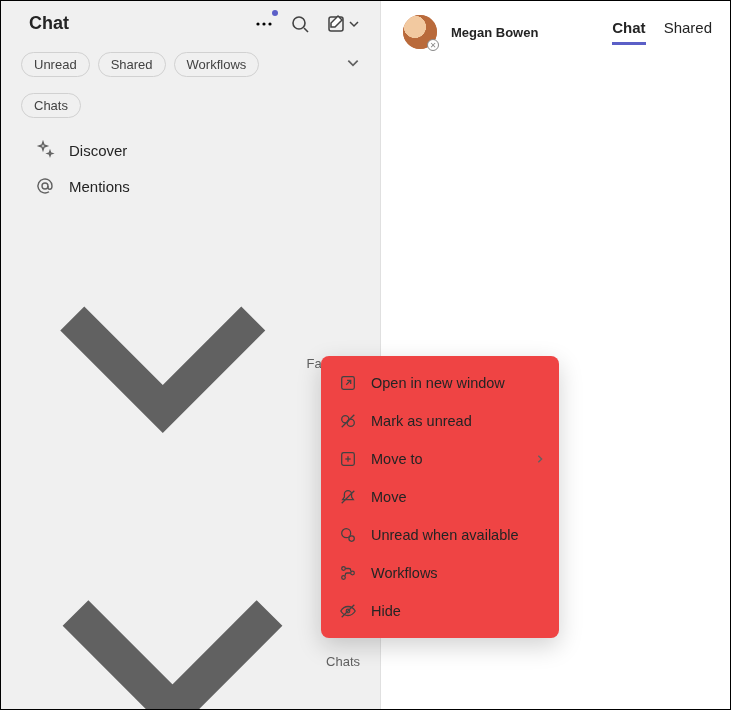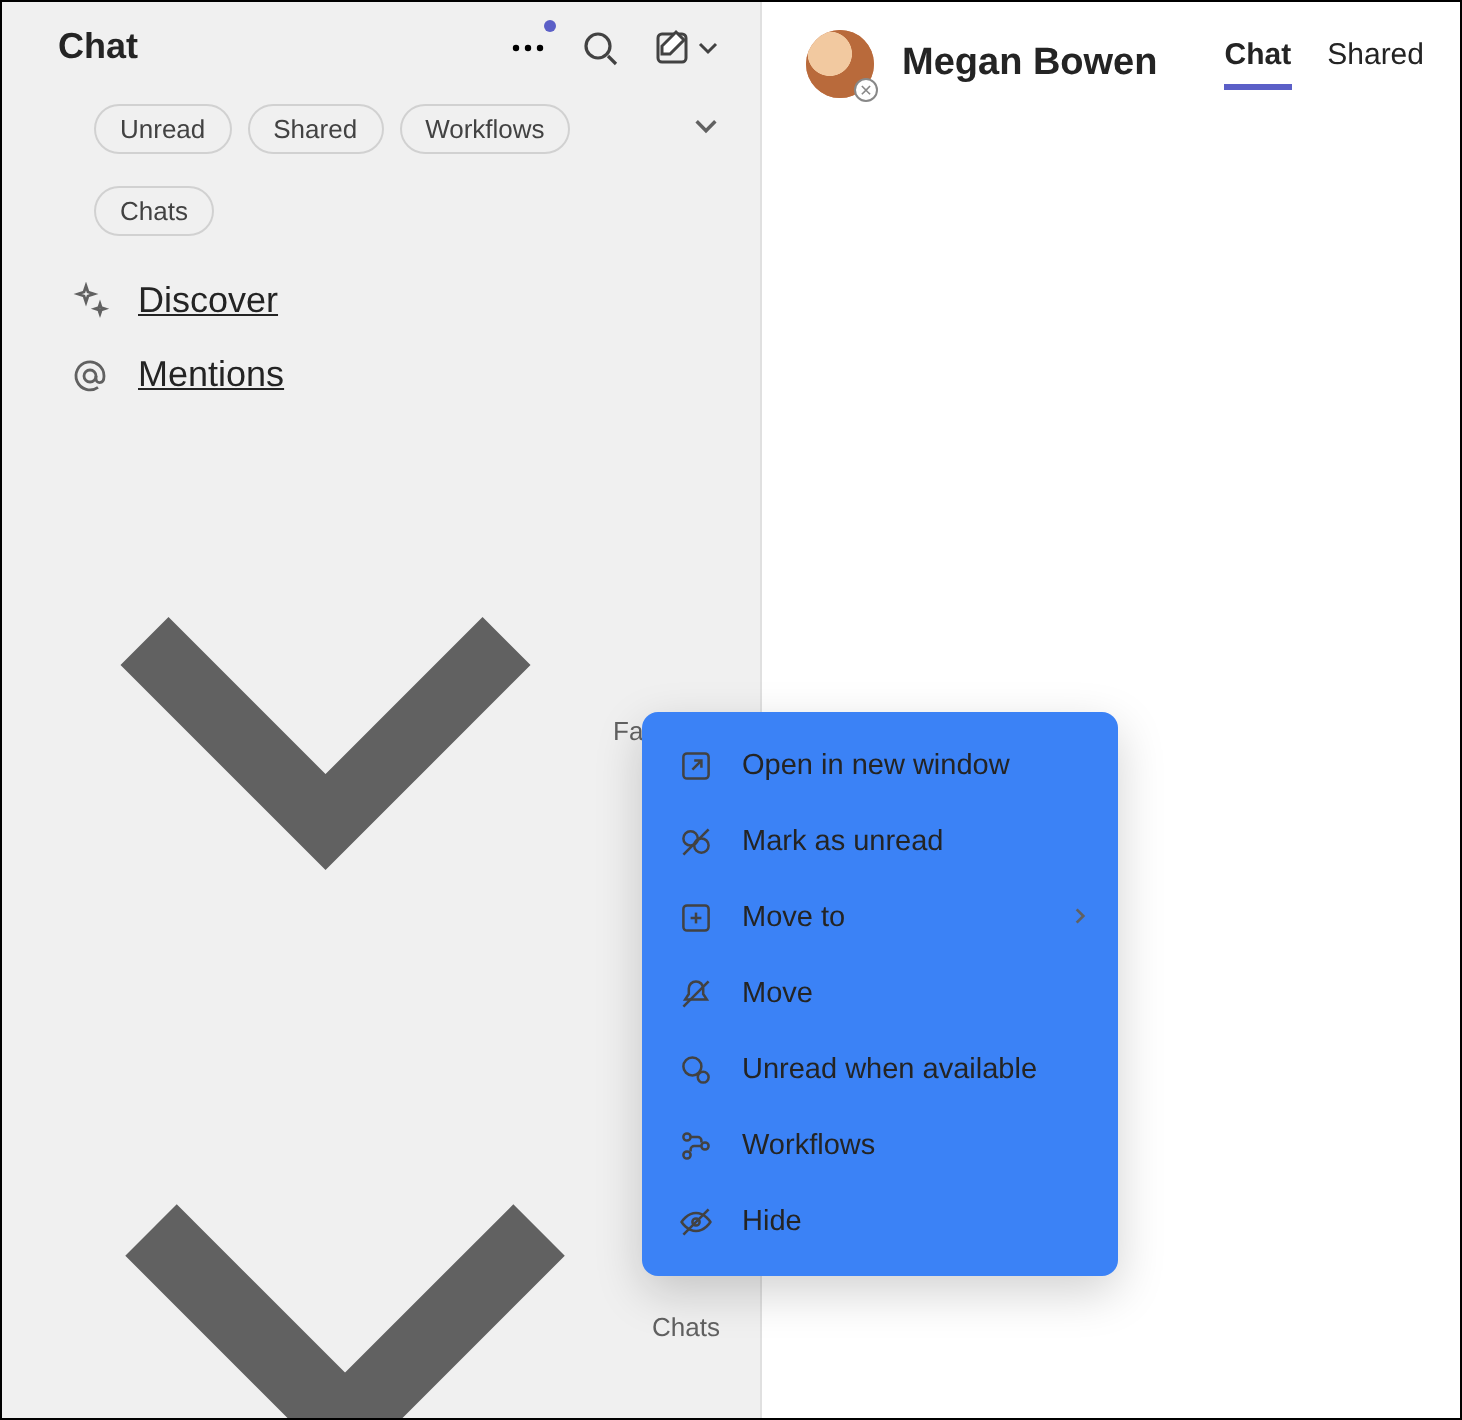--- a/index.html
+++ b/index.html
@@ -47,42 +47,40 @@
     background: #5b5fc7;
     border-radius: 50%;
   }
   .compose-wrap { display: flex; align-items: center; gap: 2px; }
   .filters {
     padding: 8px 16px 8px 20px;
     display: flex;
     flex-wrap: wrap;
     gap: 8px;
     align-items: center;
-    margin-left: 26px;
   }
   .chip {
     border: 1px solid #d1d1d1;
     background: #fff0;
     border-radius: 16px;
     padding: 4px 12px;
     font-size: 13px;
     color: #424242;
     cursor: pointer;
   }
   .filters-expand { margin-left: auto; color: #616161; cursor: pointer; padding: 4px; }
   .nav-list { padding: 6px 0; }
   .nav-item {
     display: flex;
     align-items: center;
     gap: 14px;
     padding: 8px 20px 8px 34px;
     cursor: pointer;
     color: #242424;
-    font-size: 18px;
-    text-decoration: underline;
+    font-size: 15px;
   }
   .nav-icon { width: 20px; height: 20px; display:flex; align-items:center; justify-content:center; color:#616161;}
   .section {
     padding: 10px 20px 6px 26px;
     display: flex;
     align-items: center;
     gap: 8px;
     font-size: 13px;
     color: #616161;
     cursor: pointer;
@@ -110,30 +108,30 @@
     padding: 14px 18px 8px 22px;
   }
   .main-avatar {
     width: 34px; height:34px; border-radius:50%;
     background:#c77b50; position:relative; flex-shrink:0;
   }
   .main-avatar::after{
     content:""; position:absolute; inset:0; border-radius:50%;
     background: radial-gradient(circle at 35% 35%, #f2c9a0 0 35%, #b96a3b 36% 100%);
   }
-  .main-title { font-size: 19px; font-weight:700; flex:1;}
+  .main-title { font-size: 13px; font-weight:700; flex:1;}
   .tabs { display:flex; gap:18px; font-size:15px;}
   .tab { cursor:pointer; padding-bottom:6px; }
   .tab.active { font-weight:600; border-bottom: 3px solid #5b5fc7; }
   .context-menu {
     position: absolute;
     left: 320px;
     top: 355px;
     width: 238px;
-    background: #3b82f6;
+    background: #ef4444;
     border-radius: 8px;
     box-shadow: 0 8px 24px rgba(0,0,0,0.18);
     padding: 8px 0;
     z-index: 50;
   }
   .ctx-item {
     display:flex;
     align-items:center;
     gap: 14px;
     padding: 10px 18px;

